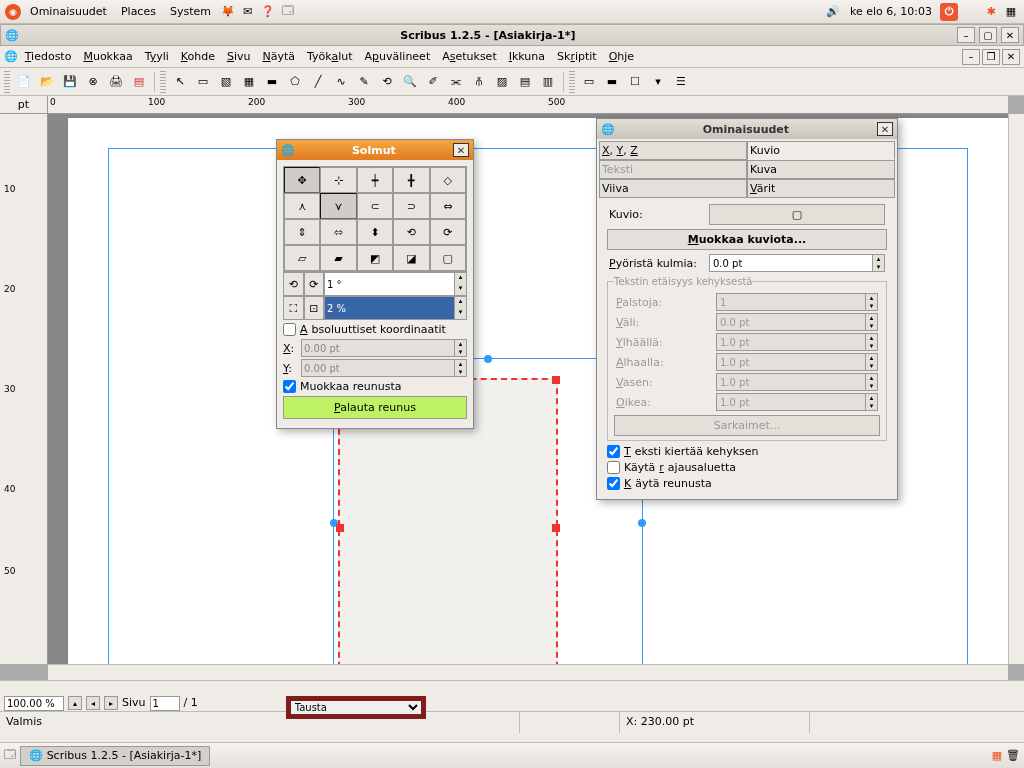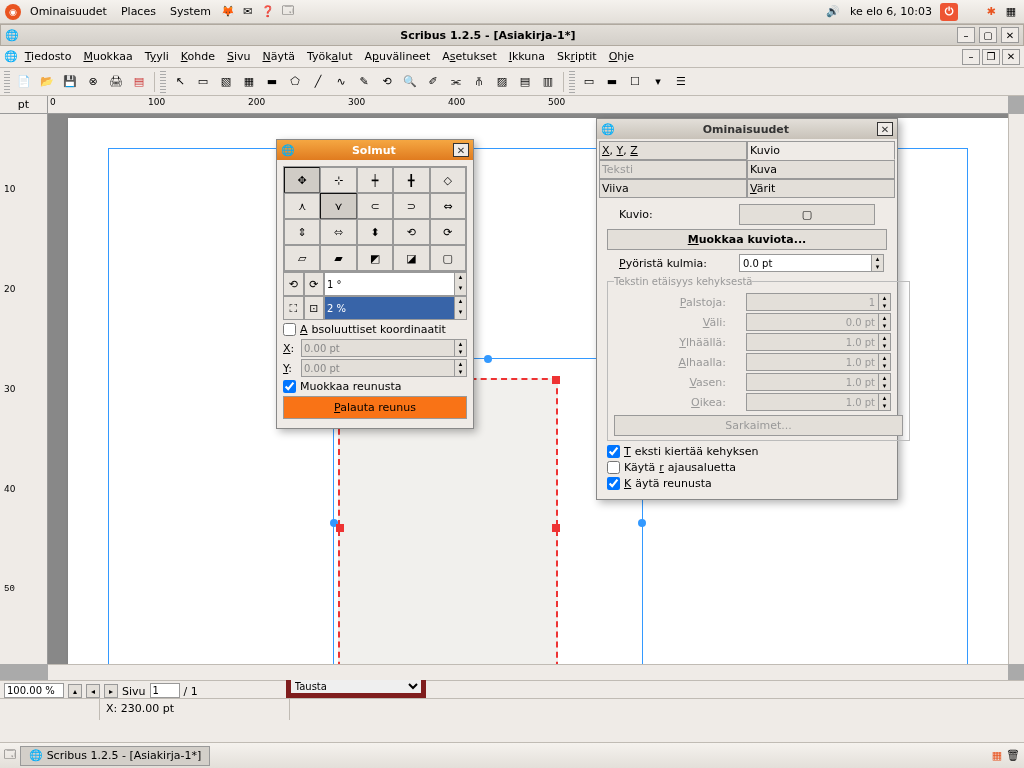--- a/index.html
+++ b/index.html
@@ -42,21 +42,21 @@
 .frame-obj { position: absolute; left: 270px; top: 260px; width: 220px; height: 300px; border: 2px dashed #e33; background: rgba(240,238,235,0.9); }
 .frame-obj::before,.frame-obj::after{content:'';position:absolute;width:8px;height:8px;background:#e33;}
 .frame-obj .hdl{position:absolute;width:8px;height:8px;background:#e33;}
 .bluebox { position:absolute; left:265px; top:240px; width:310px; height:330px; border:1px solid #39f; }
 .bluebox .bh { position:absolute; width:8px; height:8px; background:#39f; border-radius:50%; }
 .scrollbar-v { position: absolute; right: 0; top: 18px; bottom: 16px; width: 16px; background: #efebe7; border-left:1px solid #c0bbb4; }
 .scrollbar-h { position: absolute; left: 48px; right: 16px; bottom: 0; height: 16px; background: #efebe7; border-top:1px solid #c0bbb4; display:flex;align-items:center; }
 .sb-btn { width:14px; height:14px; border:1px solid #999; background:#e3dfd9; display:inline-flex;align-items:center;justify-content:center; font-size:8px; cursor:pointer;}
 
 
-.zoom-page-bar { height: 18px; background:#efebe7; border-top:1px solid #c0bbb4; display:flex;align-items:flex-end; padding:0 4px; gap:4px; font-size:10px;}
+.zoom-page-bar { height: 18px; background:#efebe7; border-top:1px solid #c0bbb4; display:flex;align-items:flex-start; padding:15px 4px; gap:4px; font-size:10px;}
 .zoom-page-bar input { width:60px; font-size:10px; border:1px solid #999; padding:1px 2px;}
 .statusbar { height: 22px; background:#efebe7; border-top:1px solid #c0bbb4; display:flex; }
 .statusbar .cell { border-right:1px solid #c0bbb4; padding:3px 6px; }
 .statusbar .cell.wide{flex:0 0 520px;}
 .statusbar .cell.med{flex:0 0 100px;}
 .statusbar .cell.coord{flex:0 0 190px;}
 
 
 .taskbar { position:absolute; bottom:0; left:0; right:0; height:26px; background:linear-gradient(#f5f2ee,#e3dfd9); border-top:1px solid #c0bbb4; display:flex;align-items:center; padding:0 4px; gap:4px;}
 .task-btn { background:#d3cfc9; border:1px solid #999; padding:2px 8px; display:flex;align-items:center;gap:4px; height:20px;}
@@ -78,32 +78,32 @@
 .solmut .row3 .gb{height:24px;}
 .solmut .spin { display:flex; border:1px solid #999;}
 .solmut .spin input{flex:1;border:none;padding:1px 2px;font-size:10px;}
 .solmut .spin .sbtn{width:12px;display:flex;flex-direction:column;}
 .solmut .spin .sbtn div{flex:1;border-left:1px solid #999;background:#e3dfd9;font-size:7px;text-align:center;cursor:pointer;}
 .solmut label{display:flex;align-items:center;gap:4px;margin:3px 0;}
 .solmut .coord-row{display:flex;align-items:center;gap:4px;margin:2px 0;}
 .solmut .coord-row .lbl{width:14px;}
 .solmut .coord-row .spin{flex:1;}
 .solmut .coord-row .spin input{background:#e3dfd9;color:#888;}
-.solmut .btn{display:block;width:100%;border:1px solid #999;background:#f97316;padding:4px;text-align:center;margin:3px 0;cursor:pointer;}
+.solmut .btn{display:block;width:100%;border:1px solid #999;background:#bef264;padding:4px;text-align:center;margin:3px 0;cursor:pointer;}
 
 
 .props { left:596px; top:118px; width:302px; }
 .props .tab-row{display:flex;}
 .props .tab{flex:1;border:1px solid #999;background:#e3dfd9;text-align:left;padding:2px;cursor:pointer;}
 .props .tab.sel{background:#efebe7;border-bottom-color:#efebe7;font-weight:normal;}
 .props .tab.dis{color:#999;}
 .props .sect{padding:4px 8px;}
-.props .propline{display:flex;align-items:center;margin:2px 12px;gap:20px;}
+.props .propline{display:flex;align-items:center;margin:2px 2px;gap:0;}
 .props .propline .pl{flex:0 0 100px;}
-.props .propline.dis .pl,.props .propline.dis input{color:#999;text-align:right;}
+.props .propline.dis .pl,.props .propline.dis input{color:#999;}
 .props .spin{display:flex;border:1px solid #999;flex:1;}
 .props .spin input{flex:1;border:none;padding:1px 3px;font-size:10px;}
 .props .spin.dis input{background:#e3dfd9;}
 .props .spin .sbtn{width:12px;display:flex;flex-direction:column;}
 .props .spin .sbtn div{flex:1;border-left:1px solid #999;background:#e3dfd9;font-size:7px;text-align:center;}
 .props .btn{border:1px solid #999;background:#e3dfd9;padding:3px 8px;text-align:center;cursor:pointer;}
 .props .btn.dis{color:#999;}
 .props fieldset{border:1px solid #bbb;padding:4px 6px;margin:4px 0;}
 .props fieldset legend{color:#999;font-size:10px;}
 .props .chk{display:flex;align-items:center;gap:4px;margin:3px 0;}
@@ -205,21 +205,21 @@
     <span class="lbl" style="left:200px;">200</span>
     <span class="lbl" style="left:300px;">300</span>
     <span class="lbl" style="left:400px;margin-top:42px;">400</span>
     <span class="lbl" style="left:500px;">500</span>
   </div>
   <div class="ruler-v">
     <span class="lbl" style="top:70px;">10</span>
     <span class="lbl" style="top:170px;">20</span>
     <span class="lbl" style="top:270px;">30</span>
     <span class="lbl" style="top:370px;">40</span>
-    <span class="lbl" style="top:470px;font-family:Liberation Mono, monospace;">50</span>
+    <span class="lbl" style="top:452px;">50</span>
   </div>
   <div class="canvas-outer">
     <div class="page">
       <div class="margin-box"></div>
       <div class="bluebox">
         <span class="bh" style="left:-4px;top:-4px;"></span>
           <span class="bh" style="right:-4px;top:-4px;"></span>
 
         <span class="bh" style="left:50%;top:-4px;margin-left:-4px;"></span>
 
@@ -247,20 +247,21 @@
   <span class="sb-btn">◂</span>
   <span class="sb-btn">▸</span>
   <span>Sivu</span>
   <input style="width: 30px;" value="1">
   <span>/ 1</span>
   <span style="width:80px;"></span>
   <select style="width:140px;border:5px solid #7f1d1d;font-size:10px;"><option>Tausta</option></select>
 </div>
 
 <div class="statusbar">
+  <div class="cell wide">Valmis</div>
   <div class="cell med"></div>
   <div class="cell coord"><span>X:</span> <span>230.00 pt</span></div>
 </div>
 
 <div class="taskbar">
   <span class="icon">🗔</span>
   <div class="task-btn">
     <span>🌐</span>
     <span>Scribus 1.2.5 - [Asiakirja-1*]</span>
   </div>

